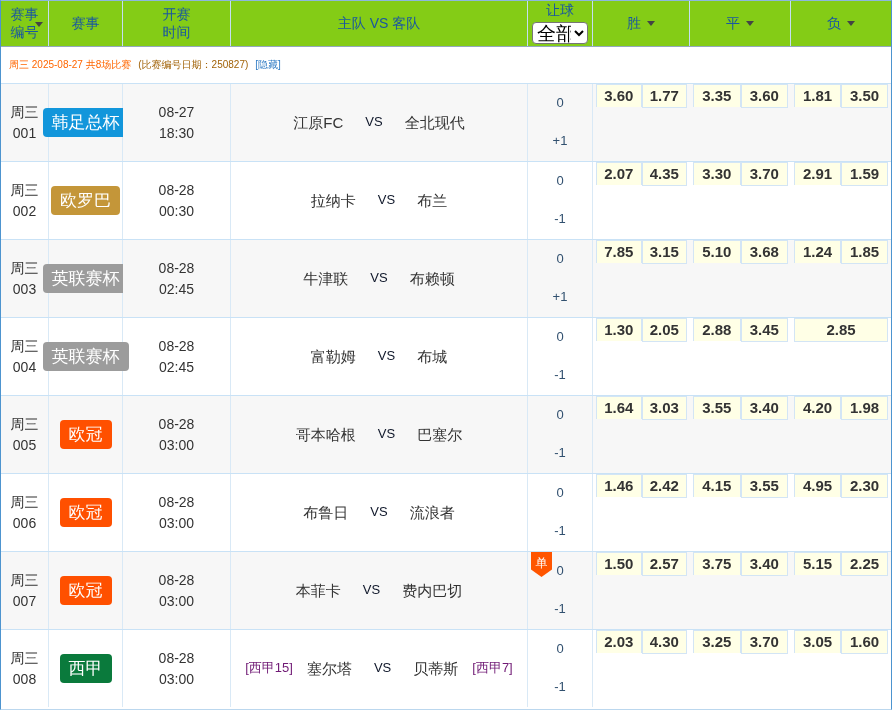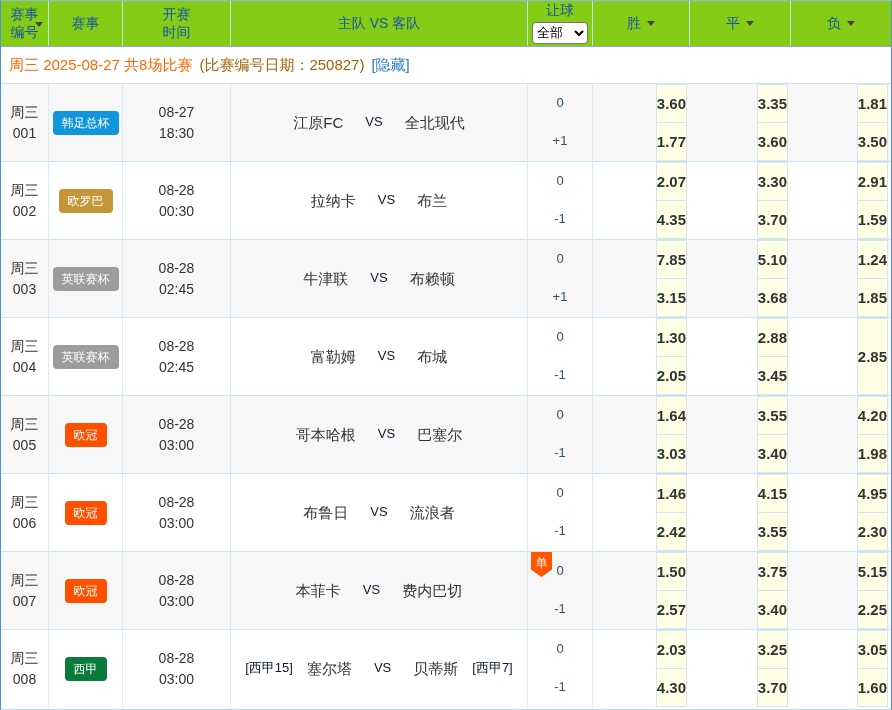--- a/index.html
+++ b/index.html
@@ -25,62 +25,62 @@
   .head-cell:last-child { border-right:none; }
   .wrap-2 { width:32px; display:inline-block; }
   .sort-arrow {
     width:0; height:0; display:inline-block; margin-left:6px;
     border-left:4px solid transparent; border-right:4px solid transparent;
     border-top:5px solid #444;
   }
   .head-no .sort-arrow { position:absolute; right:5px; top:50%; margin-top:-2px; }
   .head-handicap { flex-direction:column; gap:2px;font-family:Liberation Mono, monospace; }
   .head-handicap select {
-    font-family:inherit; font-size:13px; height:22px; width:56px;
+    font-family:inherit; font-size:19px; height:22px; width:56px;
     border:1px solid #767676; border-radius:4px; background:#fff; color:#000;
   }
 
   
   .date-bar {
     height:37px; display:flex; align-items:center; gap:7px;
-    padding-left:8px; font-size:15px; background:#fff;
+    padding-left:8px; font-size:10px; background:#fff;
     border-bottom:1px solid #C9E2F6;
   }
   .date-bar .hl { color:#FF6600; }
   .date-bar .note { color:#a16207; }
   .date-bar .hide-link { color:#2F7BC4; cursor:pointer; }
 
   
   .match-row { height:78px; border-bottom:1px solid #C9E2F6; background:#fff; }
   .match-row:last-child { border-bottom:none; height:77px; }
   .match-row.odd .cell { background:#F7F7F7; }
   .cell {
     display:flex; align-items:center; justify-content:center;
     border-right:1px solid #D9E9F6; color:#333; font-size:14px;
     flex-direction:column; line-height:1.45; position:relative;
   }
   .c-teams { flex-direction:row; gap:8px; font-size:15px; }
   .c-teams .vs { color:#0f172a; font-size:13px; margin:0 14px; }
-  .c-teams .rank { color:#0f172a; font-size:13px; }
+  .c-teams .rank { color:#701a75; font-size:13px; }
   .c-teams .rank:empty { display:none; }
   .c-teams .rank.l { margin-right:6px; }
   .c-teams .rank.r { margin-left:6px; }
   .badge {
     display:inline-block; padding:6px 9px; border-radius:4px;
-    color:#fff; font-size:12px; line-height:1; white-space:nowrap; min-width:42px; text-align:right;
+    color:#fff; font-size:17px; line-height:1; white-space:nowrap; min-width:42px; text-align:right;
   }
   .c-handicap { font-size:13px; color:#31506F; }
   .c-handicap .half { flex:1; display:flex; align-items:center; justify-content:center; width:100%; }
   .single-tag {
     position:absolute; top:0; left:3px; width:21px; height:25px; z-index:2;
     background:#FF5500; color:#fff; font-size:12px;
     display:flex; justify-content:center; padding-top:3px;
     clip-path:polygon(0 0,100% 0,100% 70%,50% 100%,0 70%);
   }
-  .c-odds { border-right:none; padding:0 3px; flex-direction:column; align-items:flex-end; }
+  .c-odds { border-right:none; padding:0 3px; flex-direction:row; align-items:flex-start; }
   .match-row.odd .c-odds { background:#F7F7F7; }
   .odds-half {
     flex:1; display:flex; align-items:center; justify-content:center;
     background:#FFFFE6; border:1px solid #D3E5F5;
     font-weight:bold; font-size:15px; color:#333; cursor:pointer;
   }
   .odds-half.top { border-bottom:none; }
 </style>
 </head>
 <body>

